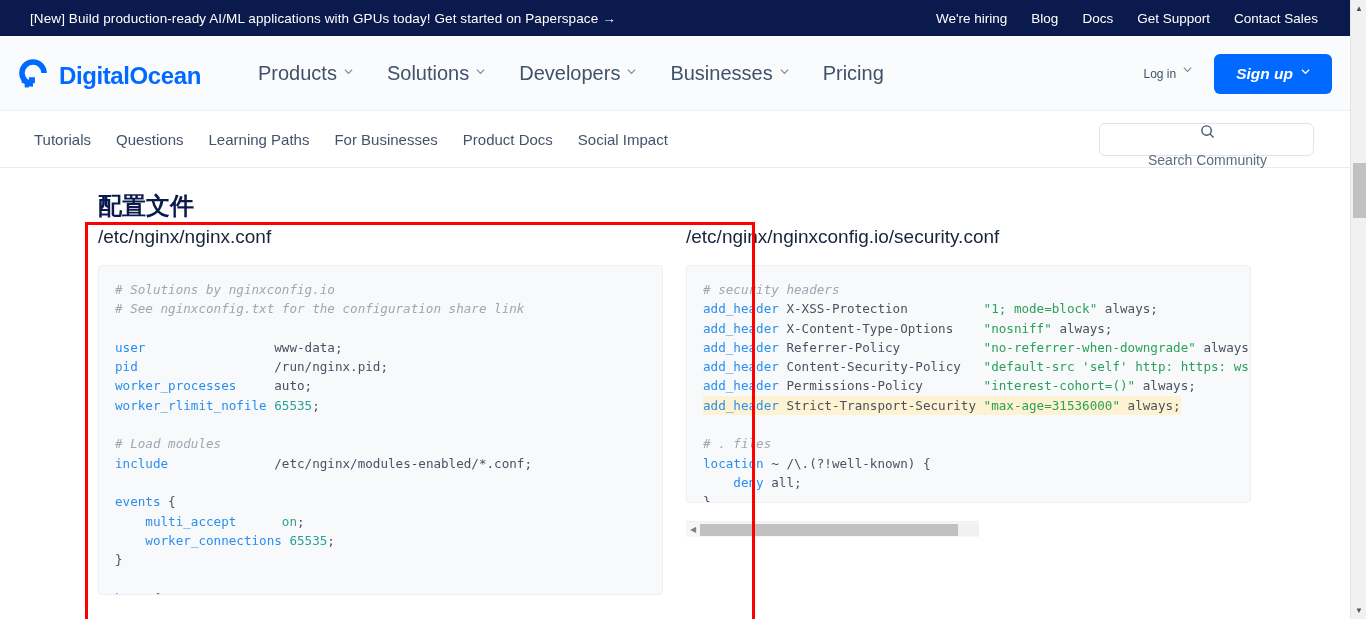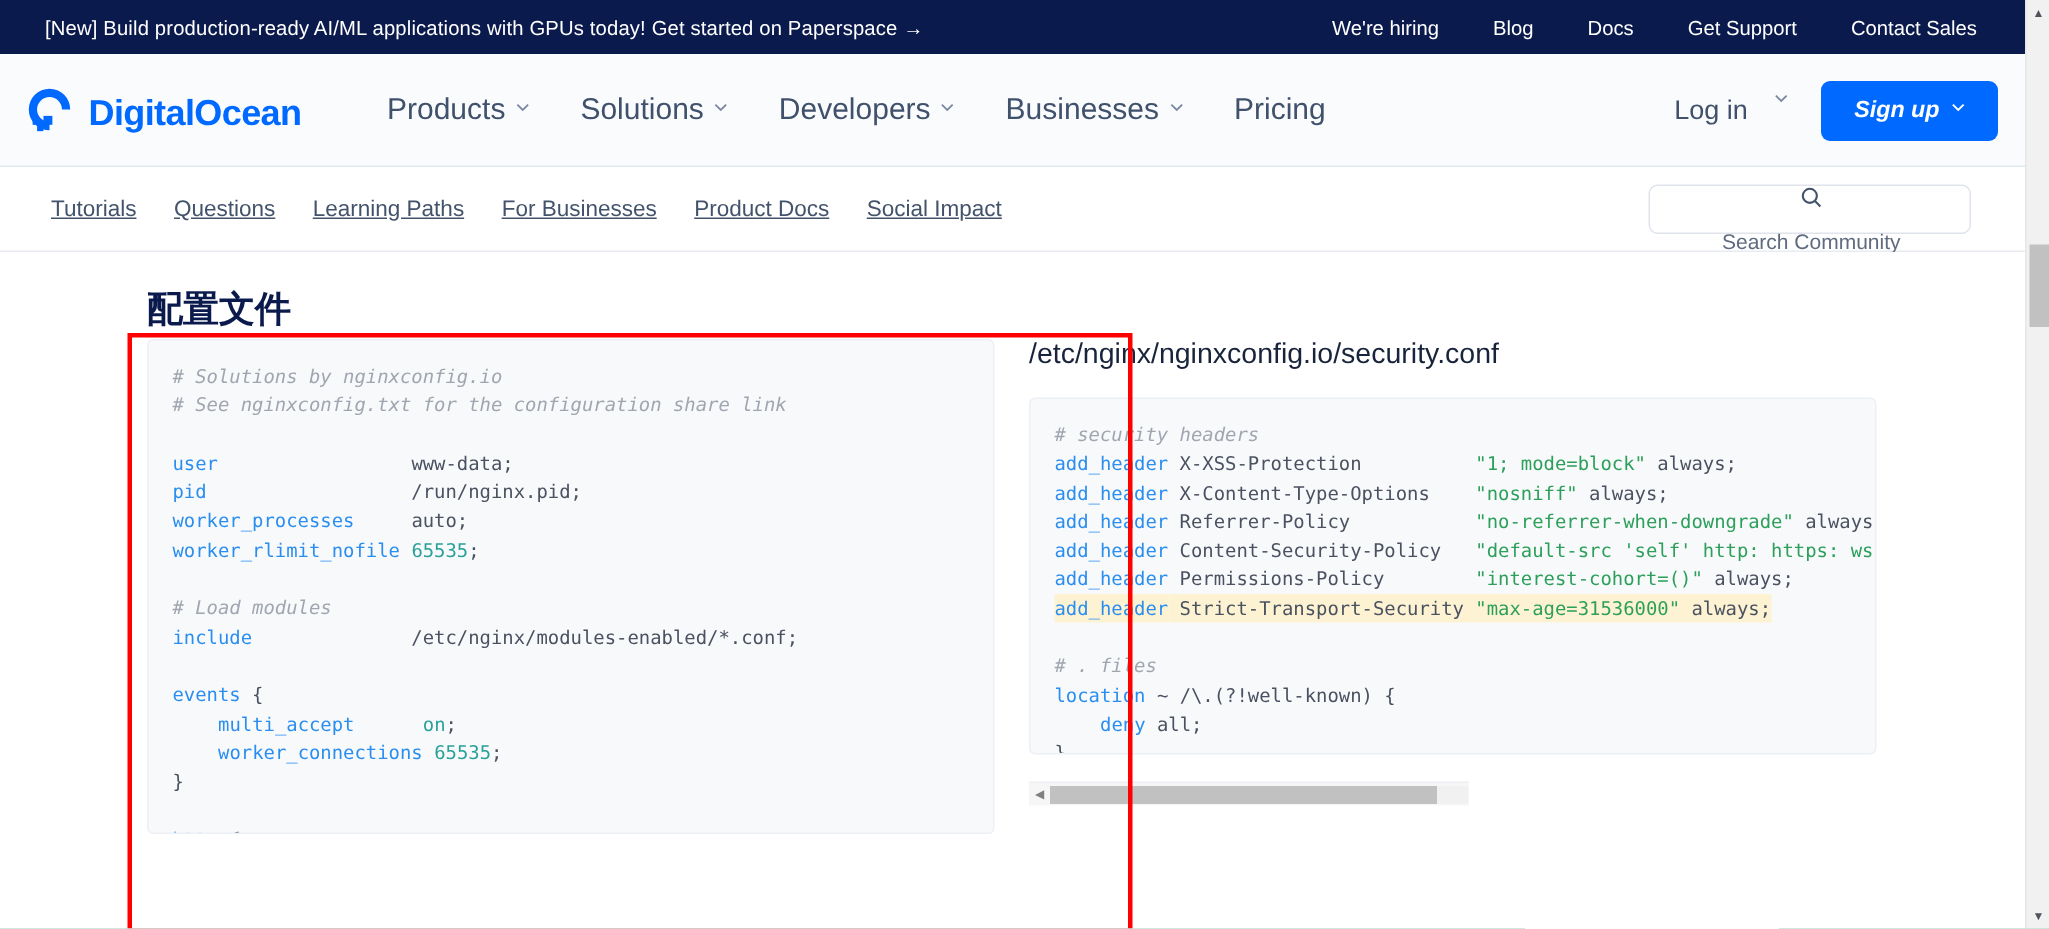--- a/index.html
+++ b/index.html
@@ -17,21 +17,21 @@
     background: #0b1a4d; color: #ffffff;
     display: flex; align-items: center;
   }
   .promo-text {
     position: absolute; left: 30px; top: 0; height: 36px;
     display: flex; align-items: center;
     font-size: 13.5px; color: #ffffff; letter-spacing: .1px;
   }
   .promo-links {
     position: absolute; right: 32px; top: 0; height: 36px;
-    display: flex; align-items: center; gap: 36px;
+    display: flex; align-items: center; gap: 24px;
   }
   .promo-links a {
     font-size: 13.5px; color: #ffffff; text-decoration: none; white-space: nowrap;
   }
 
   
   .main-nav {
     position: absolute; left: 0; top: 36px; width: 1350px; height: 75px;
     background: #f9fbfd;
     border-bottom: 1px solid #eef1f7;
@@ -52,42 +52,42 @@
     display: flex; align-items: center; gap: 7px;
     font-size: 20px; color: #40516b; cursor: pointer; white-space: nowrap;
   }
   .caret { display: inline-block; width: 9px; height: 9px; position: relative; top: -2px; }
   .caret svg { display: block; }
   .nav-right {
     position: absolute; right: 18px; top: 0; height: 75px;
     display: flex; align-items: center; gap: 22px;
   }
   .login-link {
-    display: flex; align-items: flex-start; gap: 18px;
-    font-size: 18px; color: #40516b; cursor: pointer;
+    display: flex; align-items: flex-start; gap: 7px;
+    font-size: 12px; color: #40516b; cursor: pointer;
   }
   .signup-btn {
     display: flex; align-items: center; gap: 8px;
     background: #0069ff; color: #ffffff;
     font-size: 15.5px; font-weight: bold;
     padding: 11px 22px; border-radius: 6px; border: none;
     cursor: pointer; font-family: "Liberation Sans", sans-serif; font-style: italic;
   }
 
   
   .sub-nav {
     position: absolute; left: 0; top: 111px; width: 1350px; height: 57px;
     background: #ffffff; border-bottom: 1px solid #e8ecf2;
   }
   .sub-nav-items {
     position: absolute; left: 34px; top: 0; height: 57px;
     display: flex; align-items: center; gap: 25px;
   }
   .sub-nav-item {
-    font-size: 15px; color: #43536b; cursor: pointer; white-space: nowrap; text-decoration: underline;
+    font-size: 15px; color: #43536b; cursor: pointer; white-space: nowrap;
   }
   .search-box {
     position: absolute; right: 36px; top: 12px;
     width: 215px; height: 33px;
     border: 1px solid #dfe4ec; border-radius: 6px;
     background: #ffffff;
     display: flex; align-items: center; gap: 9px;
     padding: 0 9px 0 11px; cursor: text; flex-direction: column;
   }
   .search-placeholder { font-size: 14px; color: #5f6b7f; flex: 1; }
@@ -278,20 +278,21 @@
       <span class="slash-key">/</span>
     </div>
   </div>
 
   <div class="content">
     <div class="section-title">配置文件</div>
 
     <div class="panels">
 
       <div class="panel panel-left">
+        <div class="panel-path">/etc/nginx/nginx.conf</div>
         <div class="code-block left">
           <pre class="code" id="code-left"><span class="cm"># Solutions by nginxconfig.io</span>
 <span class="cm"># See nginxconfig.txt for the configuration share link</span>
 <span class="val"></span>
 <span class="dir">user</span><span class="val">                 </span><span class="val">www-data;</span>
 <span class="dir">pid</span><span class="val">                  </span><span class="val">/run/nginx.pid;</span>
 <span class="dir">worker_processes</span><span class="val">     </span><span class="val">auto;</span>
 <span class="dir">worker_rlimit_nofile</span><span class="val"> </span><span class="num">65535</span><span class="val">;</span>
 <span class="val"></span>
 <span class="cm"># Load modules</span>

